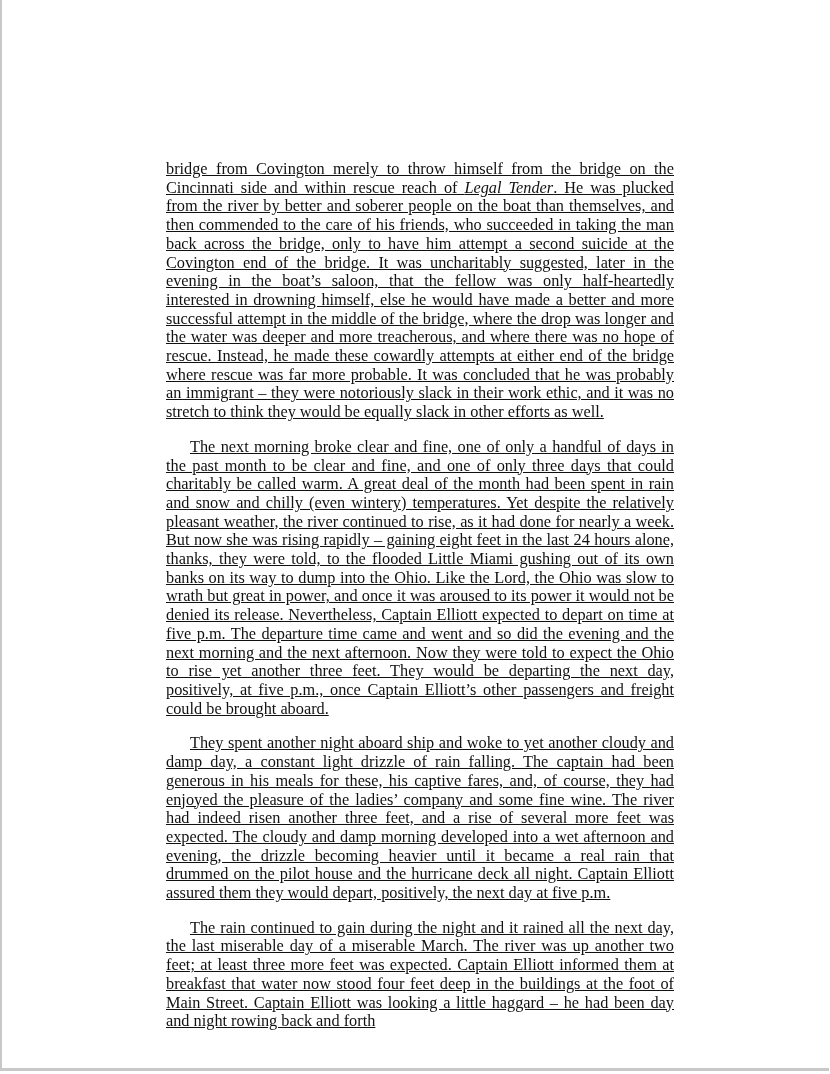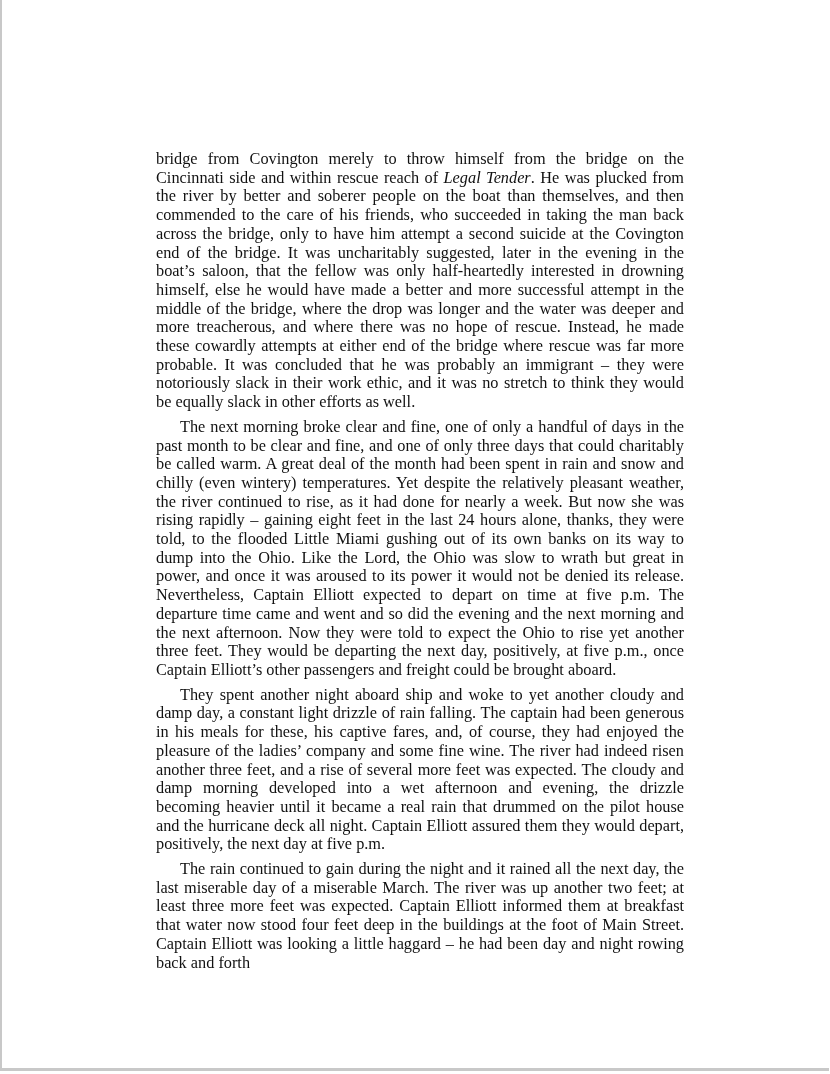--- a/index.html
+++ b/index.html
@@ -30,22 +30,23 @@
       top: 144px;
       width: 540px;
       font-family: "Liberation Serif", "DejaVu Serif", serif;
       font-size: 16.3px;
       line-height: 18.7px;
       color: #111111;
       text-align: justify;
       hyphens: none;
     }
     .para {
-      margin: 6px;
+      margin: 16px;
       padding: 0;
+      text-decoration: underline;
     }
     .para.indent {
       text-indent: 24px;
     }
     .ital {
       font-style: italic;
     }
   </style>
 </head>
 <body>

